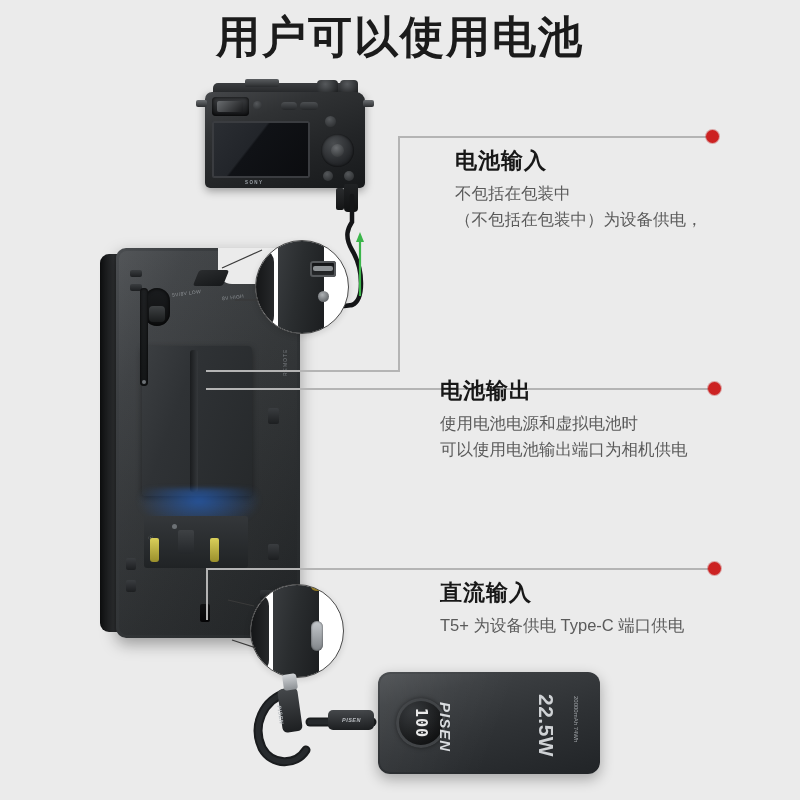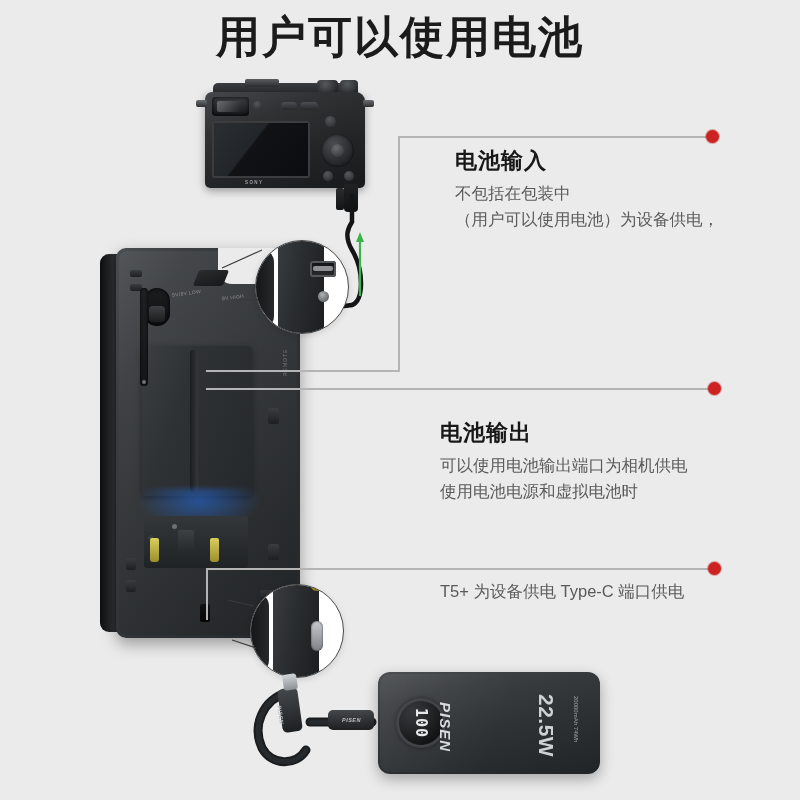--- a/index.html
+++ b/index.html
@@ -51,21 +51,21 @@
     margin-bottom: 4px;
   }
   .callout .cline {
     font-size: 16.5px;
     line-height: 26px;
     color: #5a5a5a;
     white-space: nowrap;
   }
 
   #callout-1 { left: 455px; top: 146px; width: 345px; }
-  #callout-2 { left: 440px; top: 418px; width: 360px; }
+  #callout-2 { left: 440px; top: 376px; width: 360px; }
   #callout-3 { left: 440px; top: 578px; width: 360px; }
 
   
   .lead-h {
     position: absolute;
     height: 2px;
     background: #b4b4b4;
   }
   .lead-v {
     position: absolute;
@@ -661,30 +661,31 @@
   <div class="lead-h" style="left:206px; top:388px; width:506px;"></div>
   <div class="dot" style="left:708px; top:382px;"></div>
 
   <div class="lead-h" style="left:206px; top:568px; width:506px;"></div>
   <div class="lead-v" style="left:206px; top:568px; height:52px;"></div>
   <div class="dot" style="left:708px; top:562px;"></div>
 
   <div class="callout" id="callout-1">
     <div class="ctitle">电池输入</div>
     <div class="cline">不包括在包装中</div>
-    <div class="cline">（用户可以使用电池）为设备供电，</div>
+    <div class="cline">（不包括在包装中）为设备供电，</div>
   </div>
 
   <div class="callout" id="callout-2">
     <div class="ctitle">电池输出</div>
+    <div class="cline">使用电池电源和虚拟电池时</div>
     <div class="cline">可以使用电池输出端口为相机供电</div>
-    <div class="cline">使用电池电源和虚拟电池时</div>
   </div>
 
   <div class="callout" id="callout-3">
+    <div class="ctitle">直流输入</div>
     <div class="cline">T5+ 为设备供电 Type-C 端口供电</div>
   </div>
 
   <svg class="cable" width="800" height="800">
 
     <path d="M 288,692 C 262,700 252,726 262,748 C 272,766 296,766 306,750" fill="none" stroke="#1a1c1e" stroke-width="9" stroke-linecap="round"></path>
     <path d="M 288,692 C 262,700 252,726 262,748 C 272,766 296,766 306,750" fill="none" stroke="#34383b" stroke-width="5" stroke-linecap="round" opacity=".5"></path>
 
     <path d="M 310,722 L 372,722" fill="none" stroke="#1a1c1e" stroke-width="9" stroke-linecap="round"></path>
     <path d="M 310,722 L 372,722" fill="none" stroke="#34383b" stroke-width="5" stroke-linecap="round" opacity=".5"></path>

